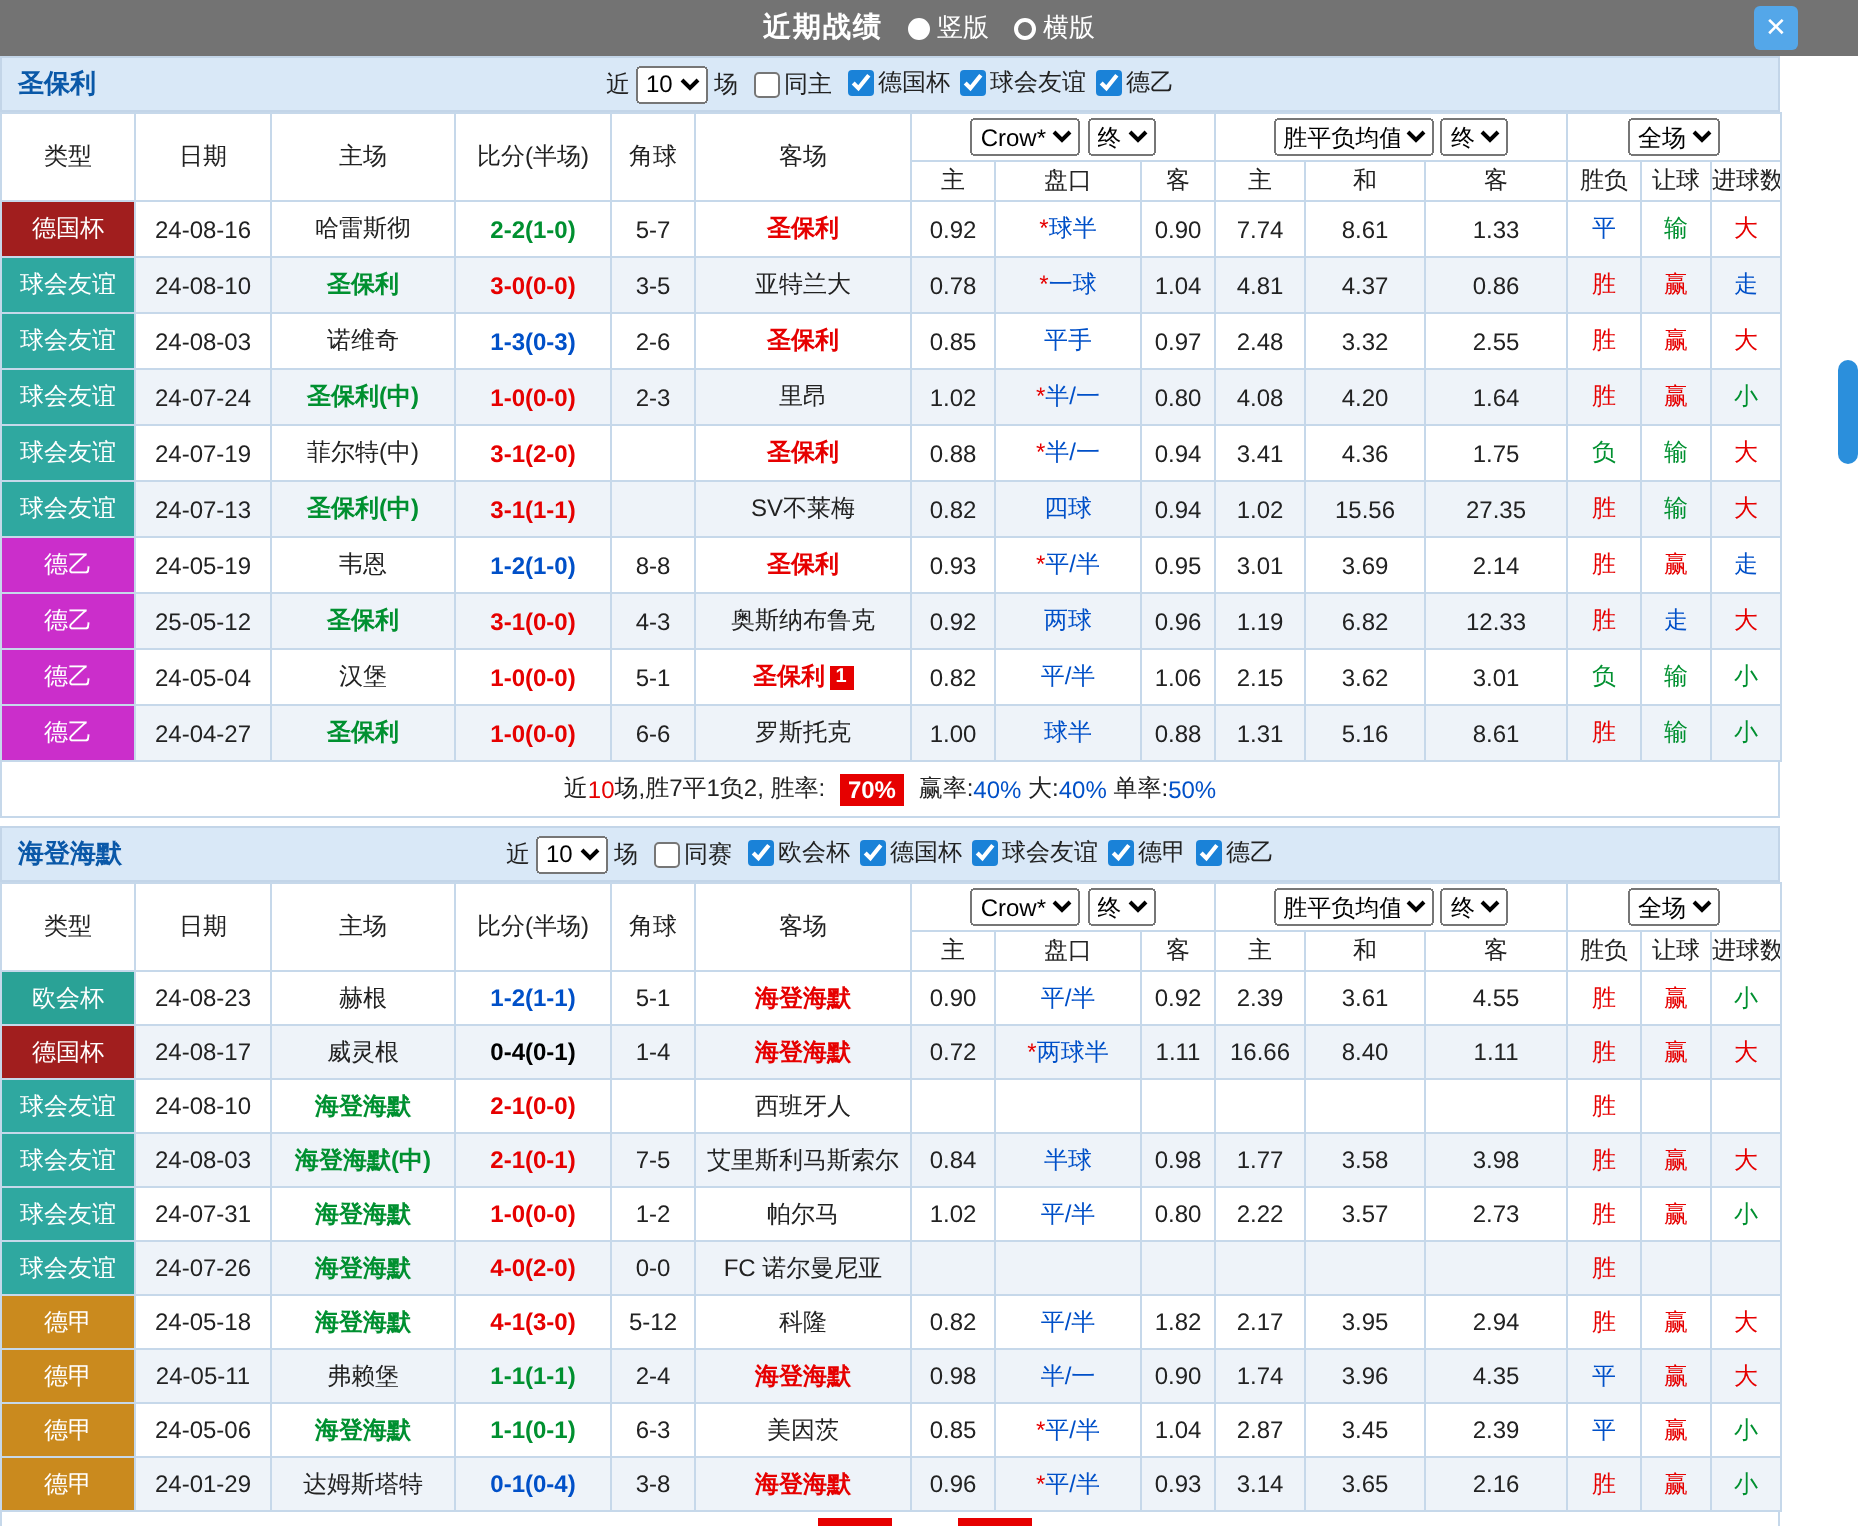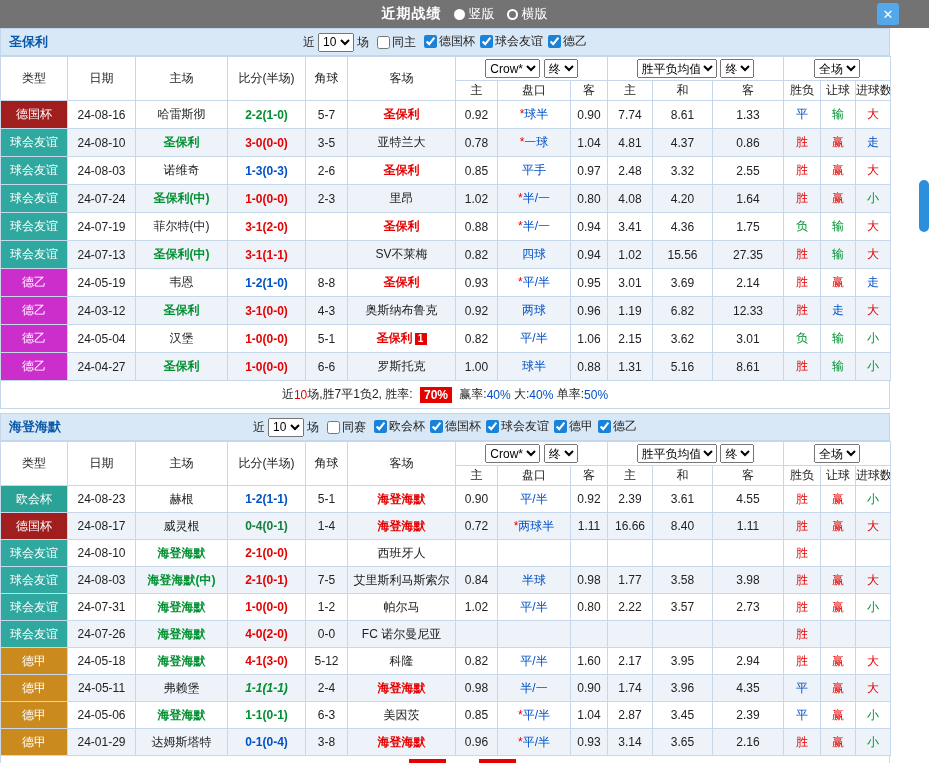--- a/index.html
+++ b/index.html
@@ -266,21 +266,21 @@
             <td>0.95</td>
             <td>3.01</td>
             <td class="blue-txt">3.69</td>
             <td>2.14</td>
             <td style="color: rgb(230, 0, 0);">胜</td>
             <td style="color: rgb(230, 0, 0);">赢</td>
             <td style="color: rgb(0, 80, 200);">走</td>
           </tr>
           <tr class="alt">
             <td class="type" style="background: rgb(203, 46, 203);">德乙</td>
-            <td>24-03-12</td>
+            <td>25-05-12</td>
             <td class="self" style="color: rgb(0, 144, 48);">圣保利</td>
             <td class="score" style="color: rgb(230, 0, 0);">3-1(0-0)</td>
             <td>4-3</td>
             <td>奥斯纳布鲁克</td>
             <td>0.92</td>
             <td class="hcap">两球</td>
             <td>0.96</td>
             <td>1.19</td>
             <td class="blue-txt">6.82</td>
             <td>12.33</td>
@@ -436,21 +436,21 @@
             <td class="blue-txt">3.61</td>
             <td>4.55</td>
             <td style="color: rgb(230, 0, 0);">胜</td>
             <td style="color: rgb(230, 0, 0);">赢</td>
             <td style="color: rgb(0, 144, 48);">小</td>
           </tr>
           <tr class="alt">
             <td class="type" style="background: rgb(161, 30, 30);">德国杯</td>
             <td>24-08-17</td>
             <td>威灵根</td>
-            <td class="score" style="color: #15803d;">0-4(0-1)</td>
+            <td class="score" style="color: #000000;">0-4(0-1)</td>
             <td>1-4</td>
             <td class="self" style="color: rgb(230, 0, 0);">海登海默</td>
             <td>0.72</td>
             <td class="hcap"><span class="star">*</span>两球半</td>
             <td>1.11</td>
             <td>16.66</td>
             <td class="blue-txt">8.40</td>
             <td>1.11</td>
             <td style="color: rgb(230, 0, 0);">胜</td>
             <td style="color: rgb(230, 0, 0);">赢</td>
@@ -526,33 +526,33 @@
           </tr>
           <tr>
             <td class="type" style="background: rgb(202, 138, 30);">德甲</td>
             <td>24-05-18</td>
             <td class="self" style="color: rgb(0, 144, 48);">海登海默</td>
             <td class="score" style="color: rgb(230, 0, 0);">4-1(3-0)</td>
             <td>5-12</td>
             <td>科隆</td>
             <td>0.82</td>
             <td class="hcap">平/半</td>
-            <td>1.60</td>
+            <td>1.82</td>
             <td>2.17</td>
             <td class="blue-txt">3.95</td>
             <td>2.94</td>
             <td style="color: rgb(230, 0, 0);">胜</td>
             <td style="color: rgb(230, 0, 0);">赢</td>
             <td style="color: rgb(230, 0, 0);">大</td>
           </tr>
           <tr class="alt">
             <td class="type" style="background: rgb(202, 138, 30);">德甲</td>
             <td>24-05-11</td>
             <td>弗赖堡</td>
-            <td class="score" style="color: rgb(0, 144, 48); font-style: italic;">1-1(1-1)</td>
+            <td class="score" style="color: rgb(0, 144, 48);">1-1(1-1)</td>
             <td>2-4</td>
             <td class="self" style="color: rgb(230, 0, 0);">海登海默</td>
             <td>0.98</td>
             <td class="hcap">半/一</td>
             <td>0.90</td>
             <td>1.74</td>
             <td class="blue-txt">3.96</td>
             <td>4.35</td>
             <td style="color: rgb(0, 80, 200);">平</td>
             <td style="color: rgb(230, 0, 0);">赢</td>

